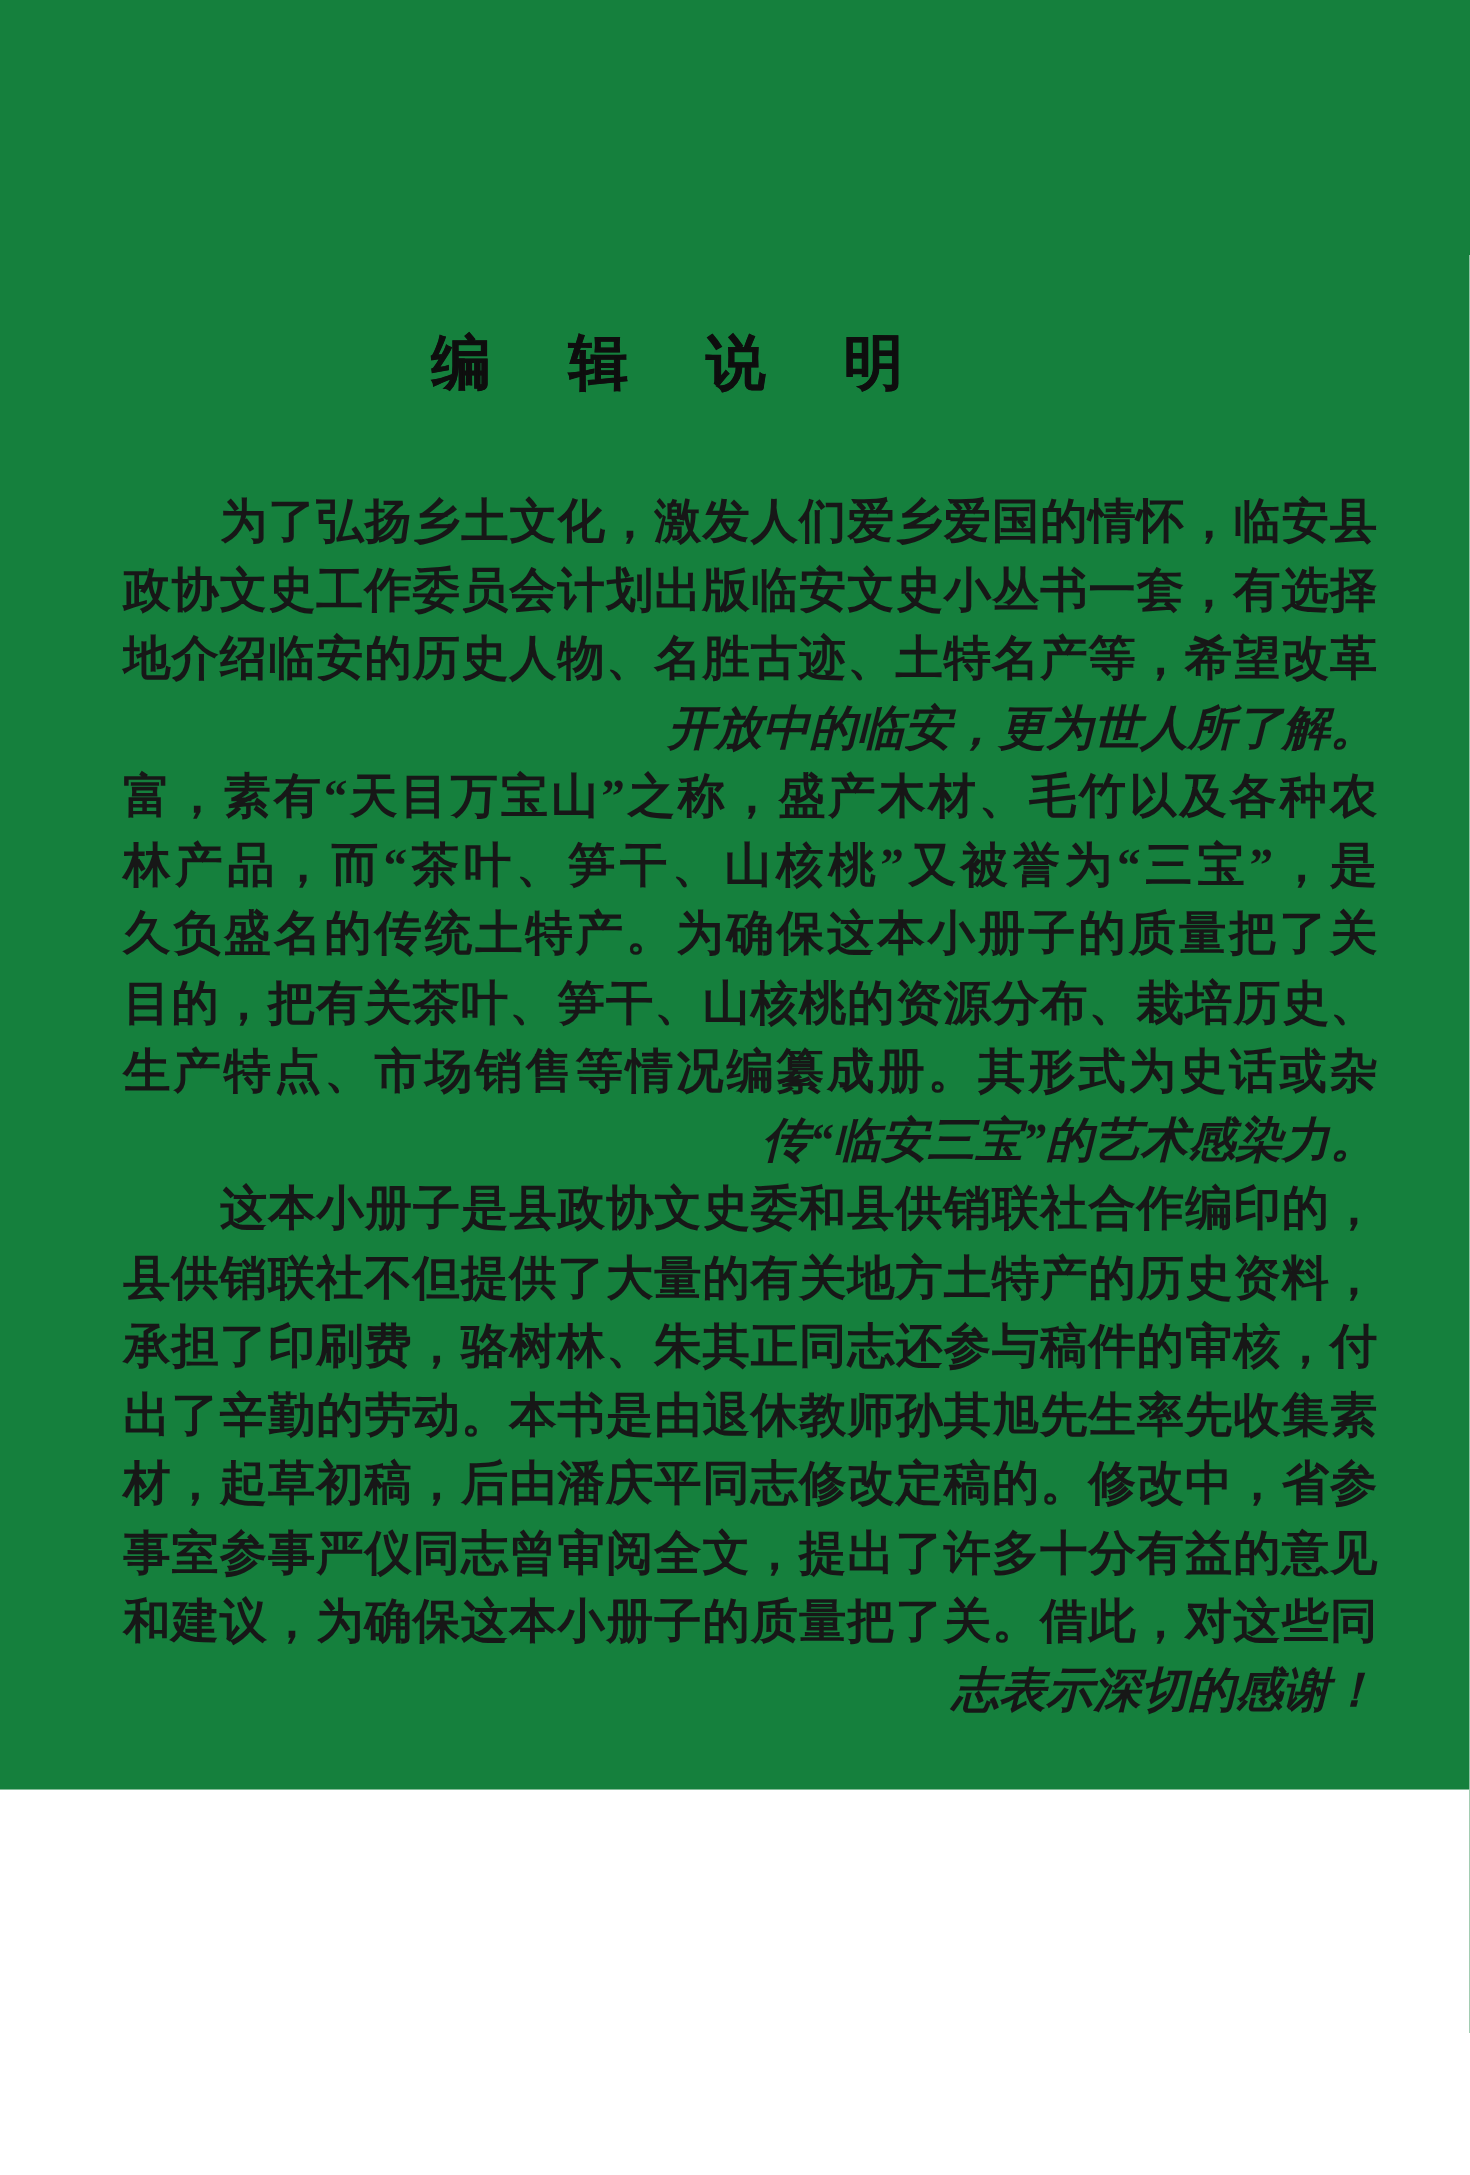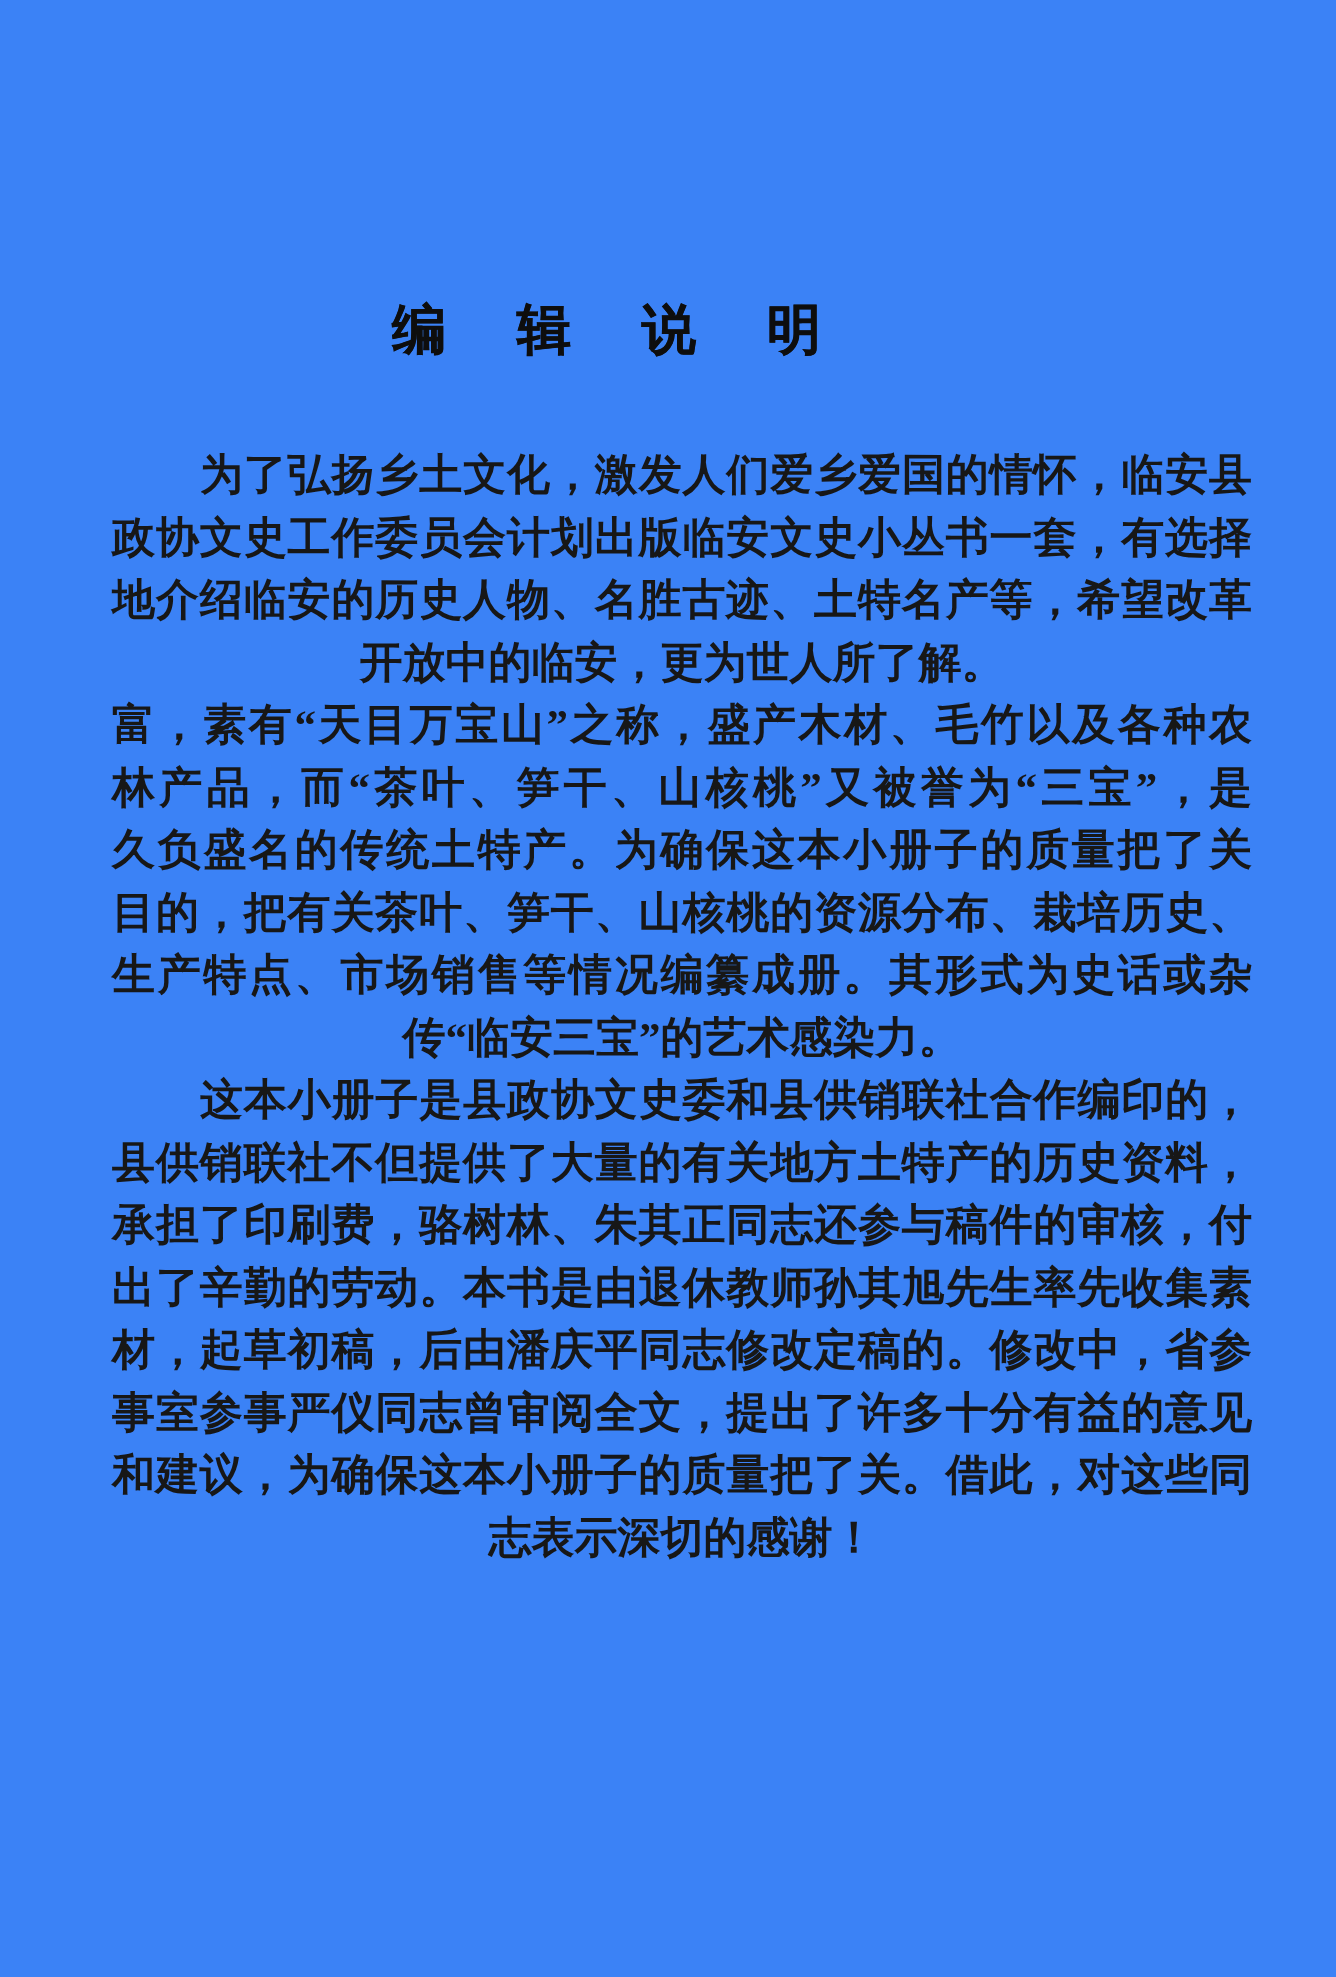--- a/index.html
+++ b/index.html
@@ -3,22 +3,22 @@
 <meta charset="utf-8">
 <style>
   html, body {
     margin: 0;
     padding: 0;
     background: #ffffff;
   }
   .page {
     position: relative;
     width: 1336px;
-    height: 1977px;
-    background: #3b82f6;
+    height: 1627px;
+    background: #15803d;
     overflow: hidden;
     font-family: "Liberation Serif", "DejaVu Serif", serif;
     color: #141414;
   }
   
   .doc-title {
     position: absolute;
     top: 294px;
     left: 392px;
     margin: 0;
@@ -49,22 +49,23 @@
     white-space: normal;
     text-align: justify;
     text-align-last: justify;
   }
   
   .line.indent {
     text-indent: 88px;
   }
   
   .line.para-end {
-    text-align: center;
+    text-align: right;
     letter-spacing: 0;
+    font-style: italic;
   }
 </style>
 </head>
 <body>
 
 <div class="page">
 
   <h1 class="doc-title">编辑说明</h1>
 
   <div class="body-text">

